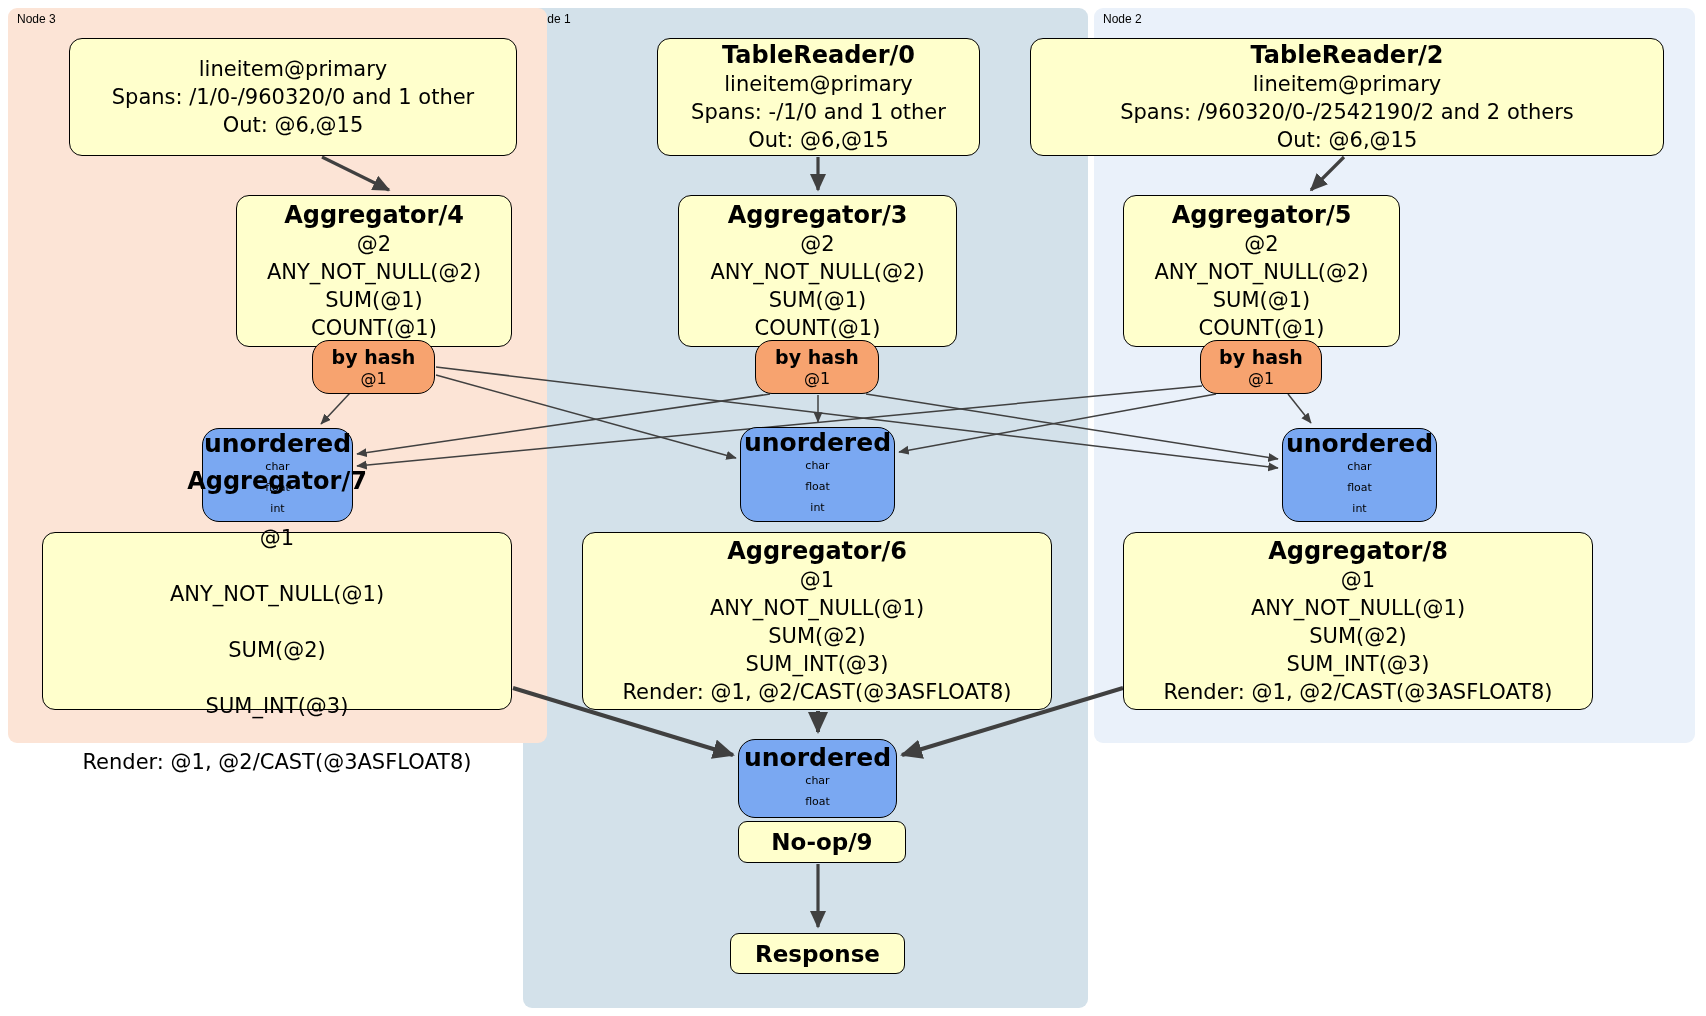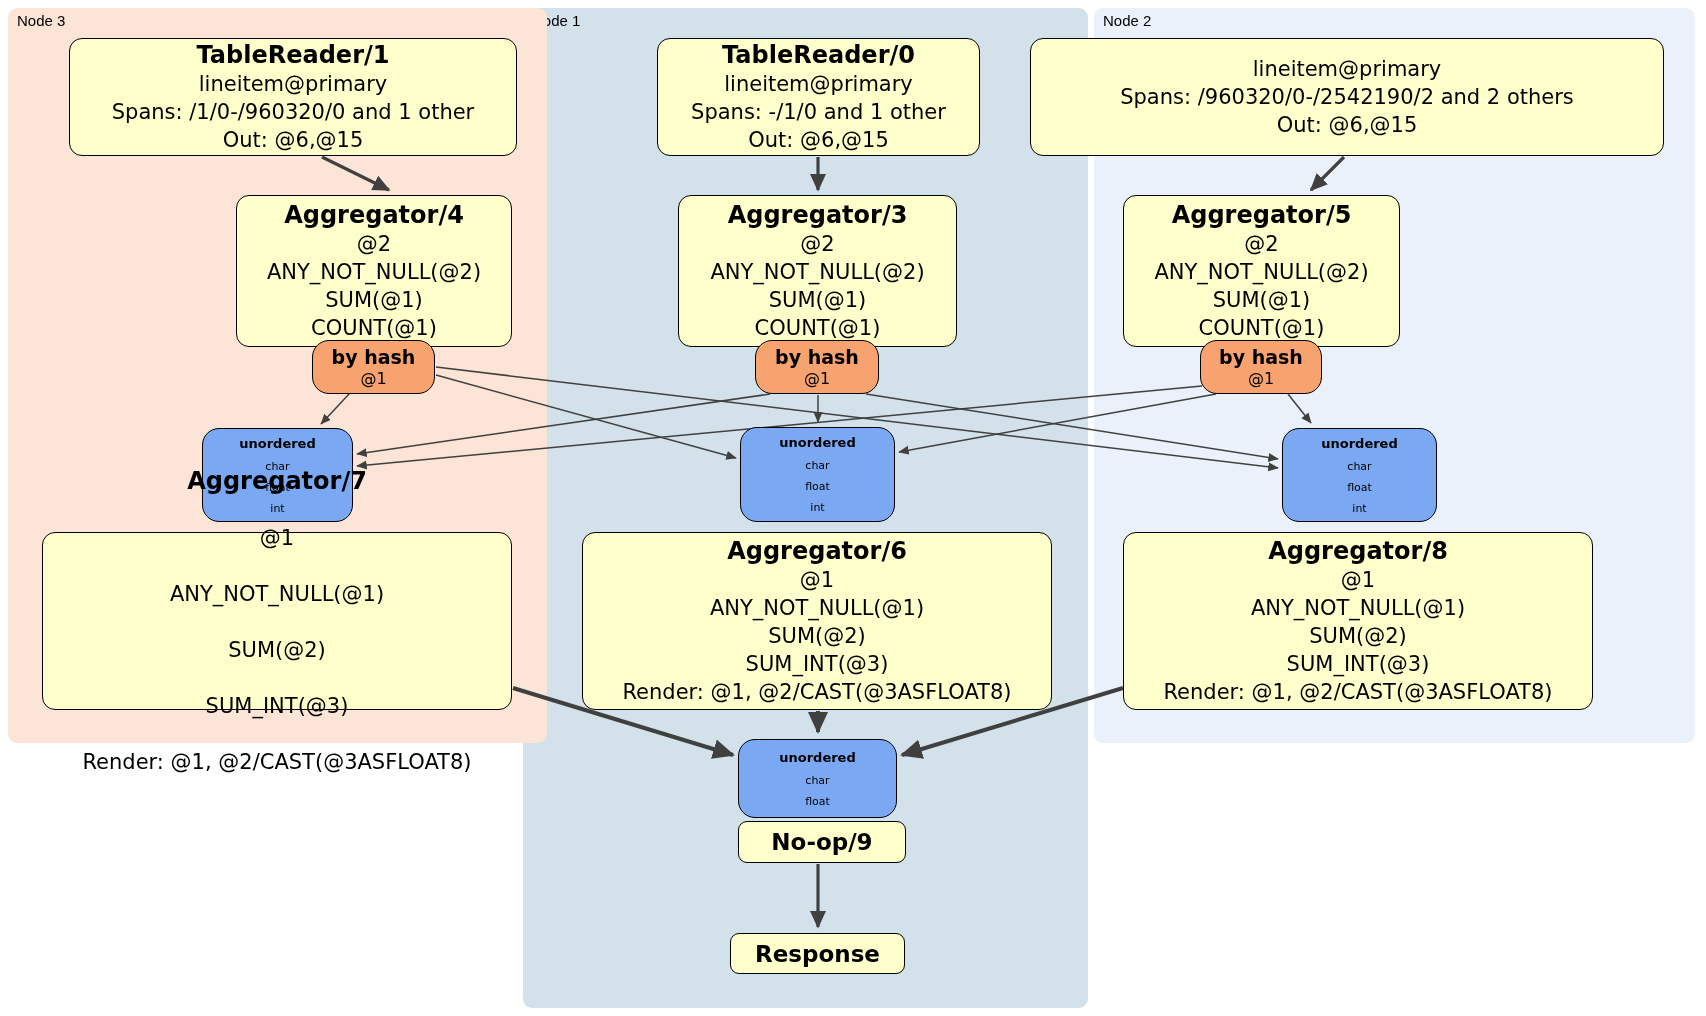--- a/index.html
+++ b/index.html
@@ -8,32 +8,32 @@
     --edge:#404040; --border:#000000;
   }
   html,body{margin:0;padding:0;background:#ffffff;}
   #canvas{position:relative;width:1706px;height:1016px;background:#ffffff;overflow:hidden;
           font-family:"DejaVu Sans",sans-serif;}
   .region{position:absolute;border-radius:9px;}
   #region-node1{left:523px;top:8px;width:565px;height:1000px;background:var(--node1-bg);}
   #region-node3{left:8px;top:8px;width:539px;height:735px;background:var(--node3-bg);}
   #region-node2{left:1094px;top:8px;width:601px;height:735px;background:var(--node2-bg);}
   .region-label{position:absolute;left:9px;top:4px;font-family:"Liberation Sans",sans-serif;
-                font-size:15px;color:#000;}
+                font-size:12px;color:#000;}
   #edge-layer{position:absolute;left:0;top:0;}
   .box{position:absolute;box-sizing:border-box;background:var(--box-bg);
        border:1.6px solid var(--border);border-radius:13px;text-align:center;color:#000;
        display:flex;flex-direction:column;justify-content:center;overflow:visible;white-space:nowrap;}
   .box .title{font-weight:bold;font-size:24px;line-height:30px;}
   .box .line{font-size:21px;line-height:28px;}
   .router{background:var(--router-bg);border-radius:17px;}
   .router .title{font-size:19px;line-height:23px;}
   .router .line{font-size:16px;line-height:20px;}
   .sync{background:var(--sync-bg);border-radius:17px;}
-  .sync .title{font-size:13px;line-height:24px;}
+  .sync .title{font-size:25px;line-height:24px;}
   .sync .line{font-size:11px;line-height:21px;}
   .small-box{border-radius:9px;}
   .small-box .title{font-size:23px;line-height:28px;}
   
   #tr1{left:69px;top:38px;width:448px;height:118px;}
   #tr0{left:657px;top:38px;width:323px;height:118px;}
   #tr2{left:1030px;top:38px;width:634px;height:118px;}
   #agg4{left:236px;top:195px;width:276px;height:152px;}
   #agg3{left:678px;top:195px;width:279px;height:152px;}
   #agg5{left:1123px;top:195px;width:277px;height:152px;}
@@ -93,32 +93,32 @@
     <line class="thin" x1="1216" y1="394" x2="899" y2="452" marker-end="url(#arrow-sm)"></line>
 
     <line class="thick" x1="513" y1="688" x2="733" y2="755" marker-end="url(#arrow-lg)"></line>
     <line class="thick" x1="818" y1="711" x2="818" y2="732" marker-end="url(#arrow-lg)"></line>
     <line class="thick" x1="1123" y1="688" x2="902" y2="755" marker-end="url(#arrow-lg)"></line>
 
     <line class="med" x1="818" y1="864" x2="818" y2="927" marker-end="url(#arrow-lg)"></line>
   </svg>
 
   <div class="box" id="tr1">
-    <div class="title">TableReader/1</div>
     <div class="line">lineitem@primary</div>
     <div class="line">Spans: /1/0-/960320/0 and 1 other</div>
     <div class="line">Out: @6,@15</div>
   </div>
   <div class="box" id="tr0">
     <div class="title">TableReader/0</div>
     <div class="line">lineitem@primary</div>
     <div class="line">Spans: -/1/0 and 1 other</div>
     <div class="line">Out: @6,@15</div>
   </div>
   <div class="box" id="tr2">
+    <div class="title">TableReader/2</div>
     <div class="line">lineitem@primary</div>
     <div class="line">Spans: /960320/0-/2542190/2 and 2 others</div>
     <div class="line">Out: @6,@15</div>
   </div>
 
   <div class="box" id="agg4">
     <div class="title">Aggregator/4</div>
     <div class="line">@2</div>
     <div class="line">ANY_NOT_NULL(@2)</div>
     <div class="line">SUM(@1)</div>

